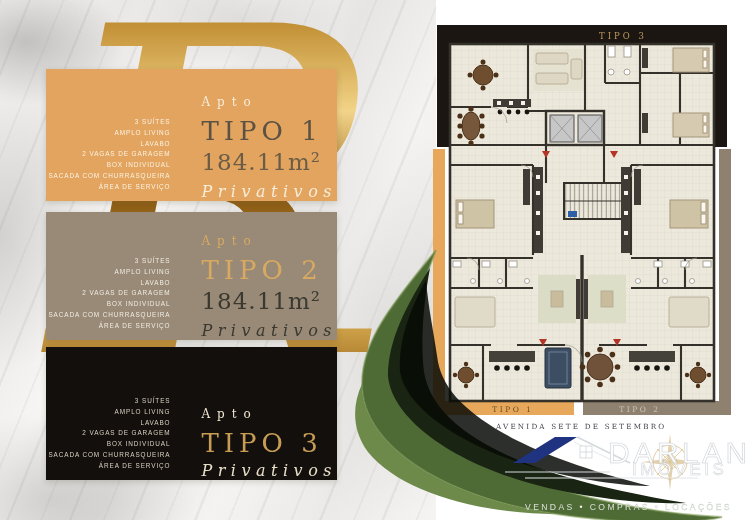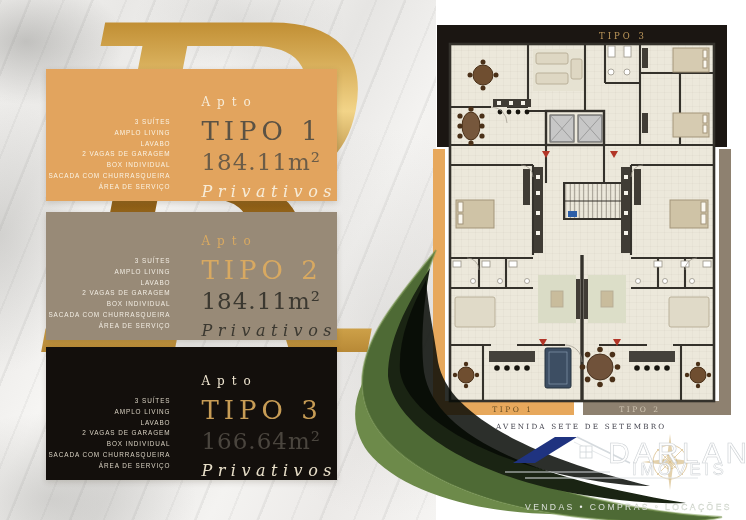--- a/index.html
+++ b/index.html
@@ -141,21 +141,20 @@
       <div>LAVABO</div>
       <div>2 VAGAS DE GARAGEM</div>
       <div>BOX INDIVIDUAL</div>
       <div>SACADA COM CHURRASQUEIRA</div>
       <div>ÁREA DE SERVIÇO</div>
     </div>
     <div class="divider"></div>
     <div class="specs">
       <div class="apto">Apto</div>
       <div class="tipo">TIPO 3</div>
-      <div class="area">166.64m²</div>
       <div class="priv">Privativos</div>
     </div>
   </section>
 
   <svg class="floorplan" viewBox="0 0 298 400">
     <defs>
       <pattern id="grid" width="7" height="7" patternUnits="userSpaceOnUse">
         <path d="M7 0H0V7" fill="none" stroke="rgba(168,162,146,.30)" stroke-width=".5"></path>
       </pattern>
       <pattern id="hatch" width="4.5" height="8" patternUnits="userSpaceOnUse">

